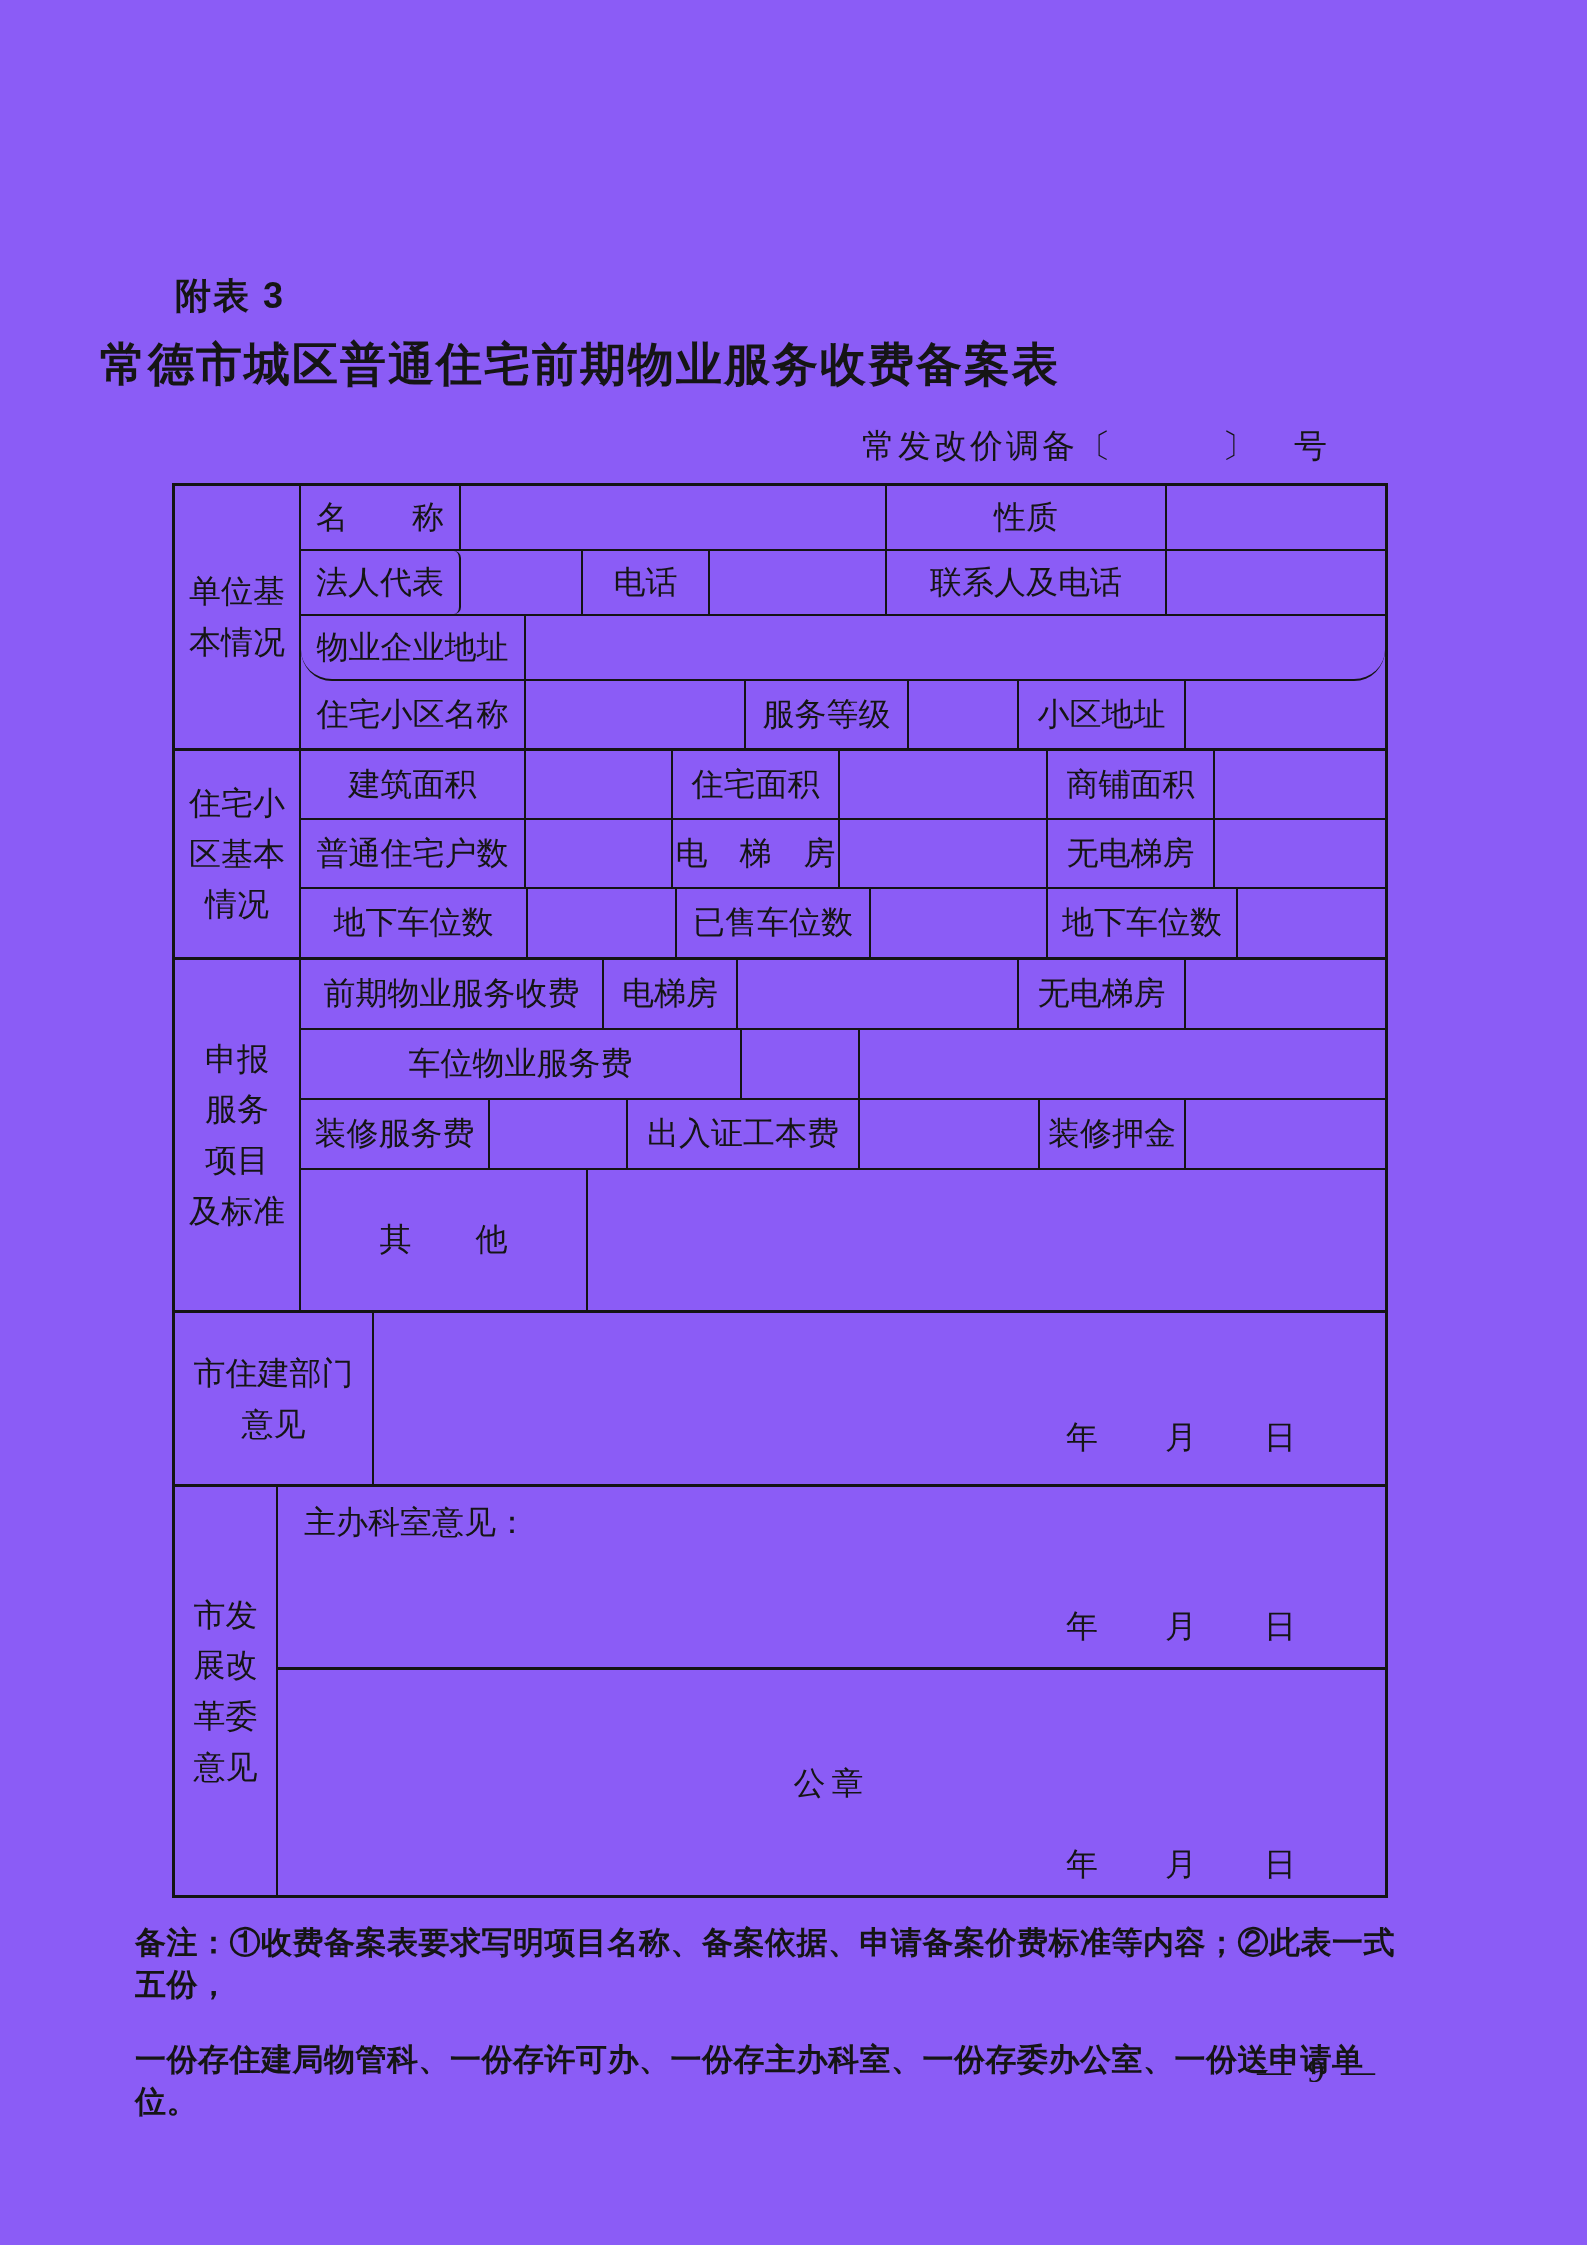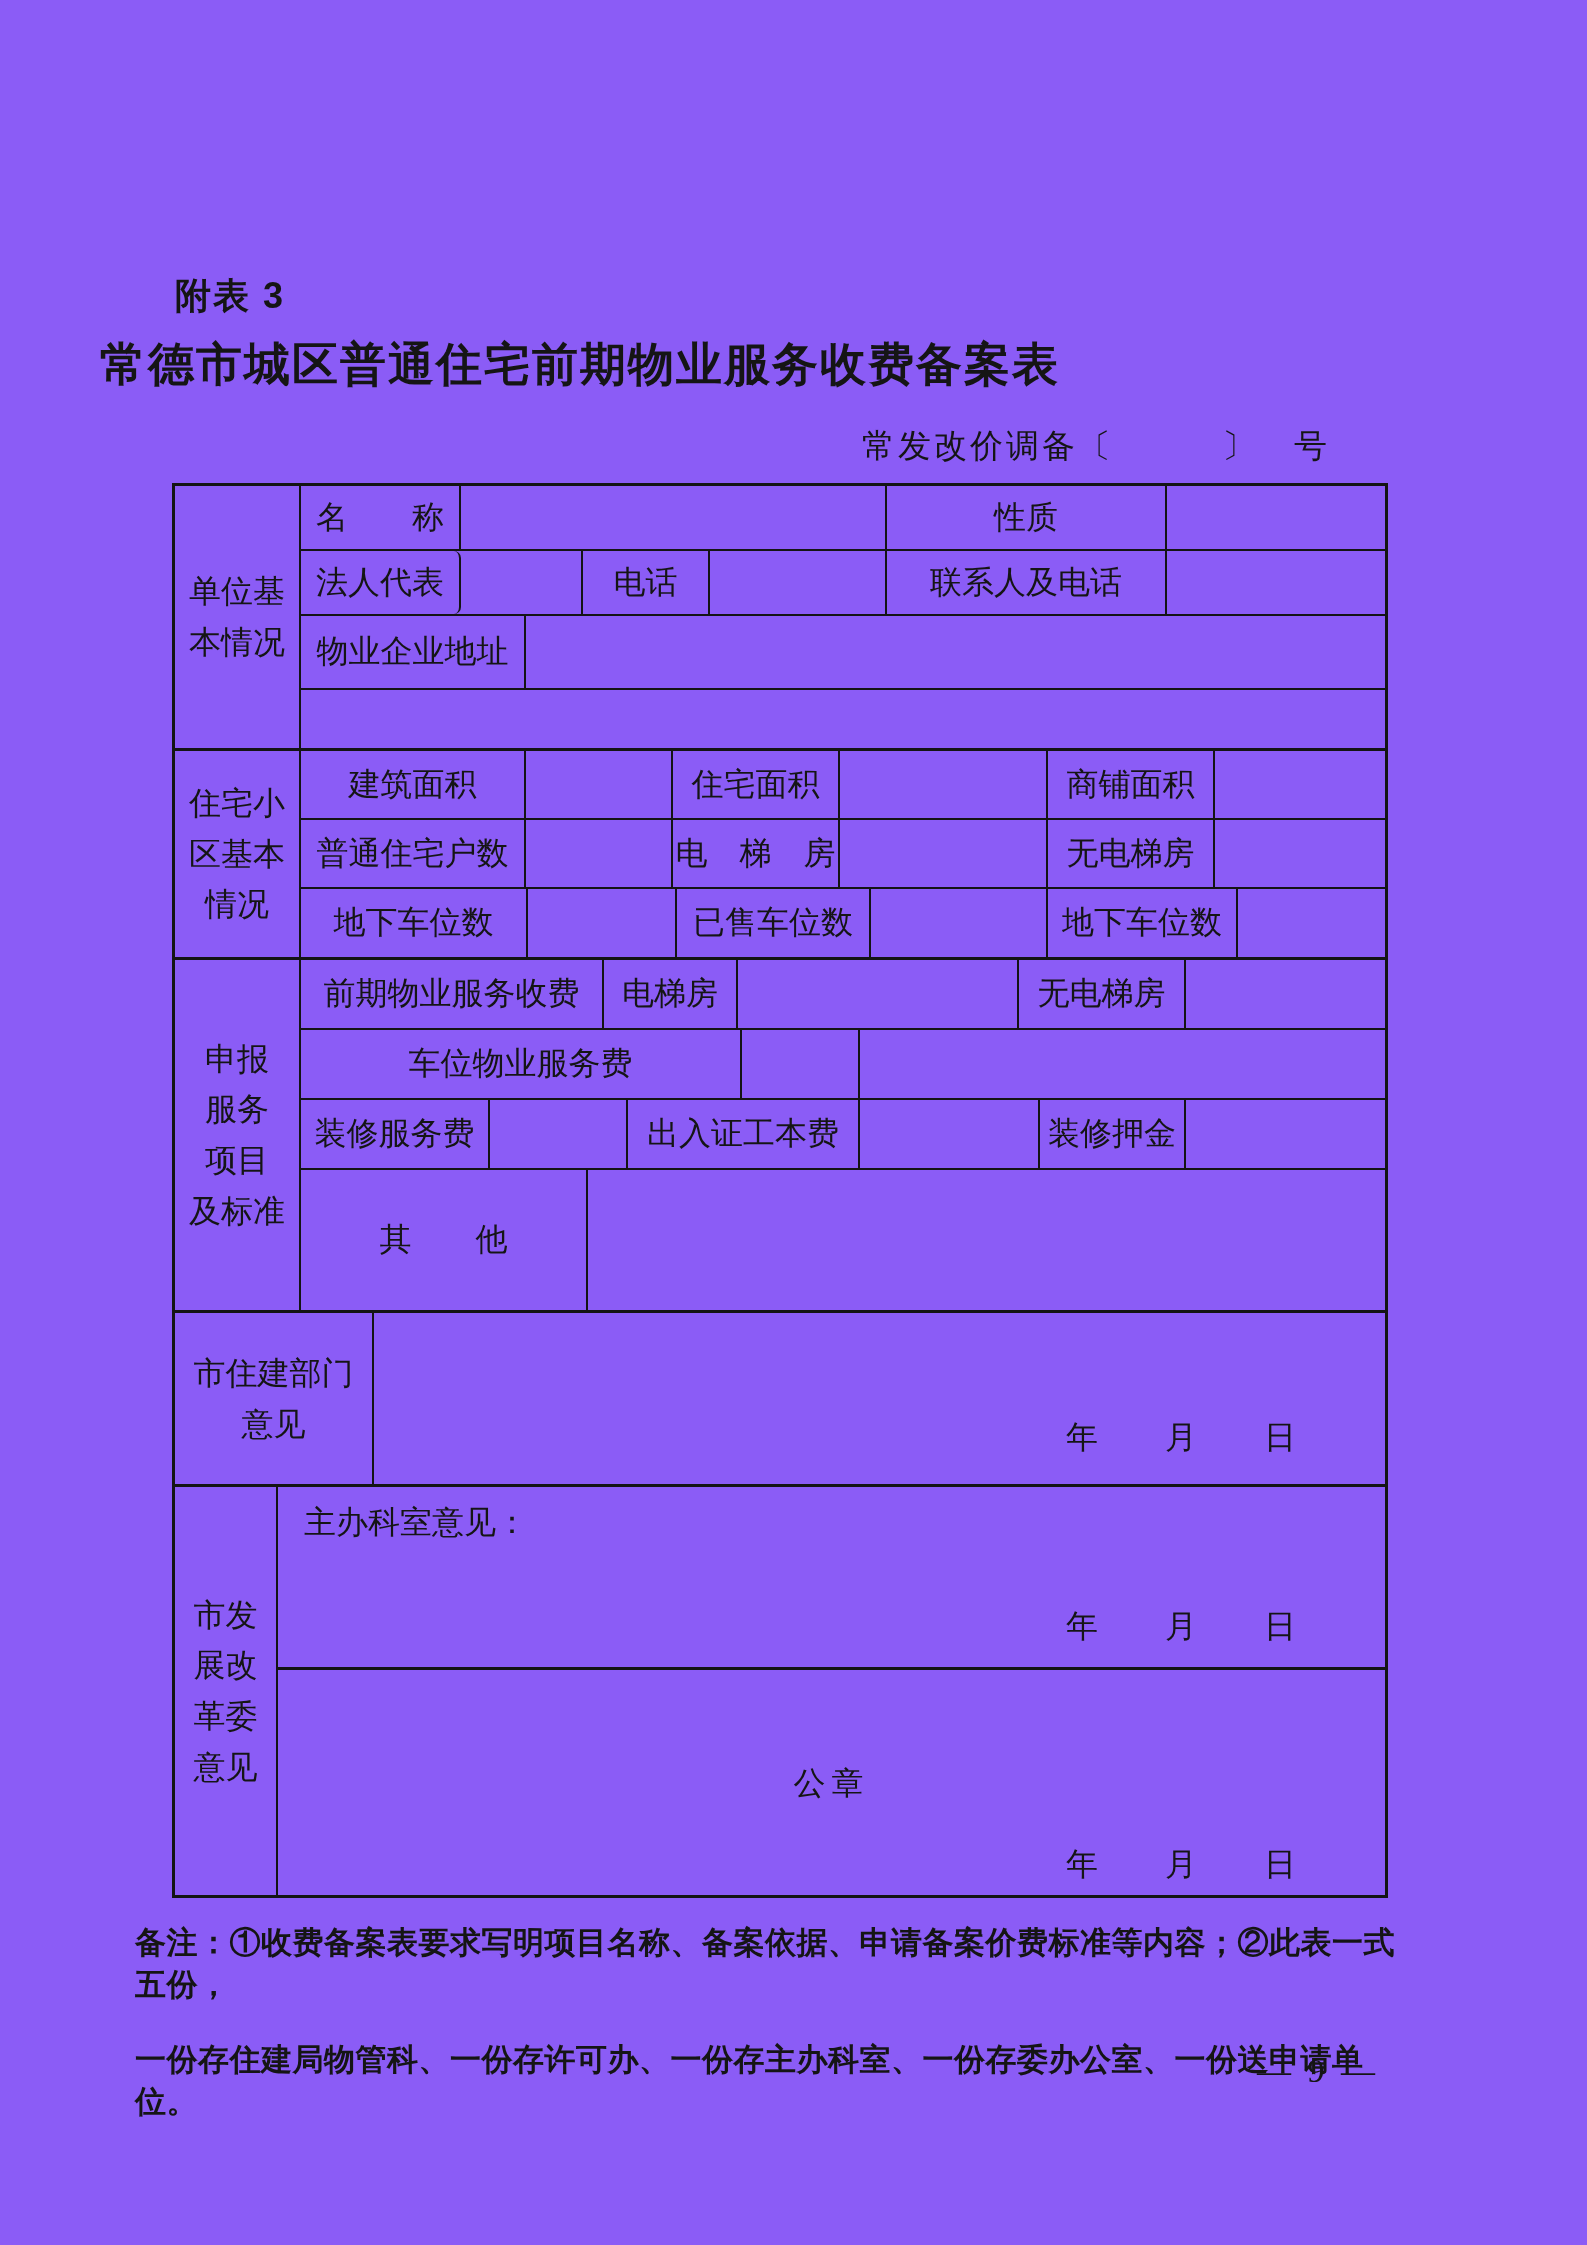--- a/index.html
+++ b/index.html
@@ -63,22 +63,30 @@
           <div class="cell fill"></div>
         </div>
         <div class="row" style="height:65px;">
           <div class="cell" style="width:160px;border-radius:7px;">法人代表</div>
           <div class="cell mid" style="width:122px;"></div>
           <div class="cell" style="width:127px;">电话</div>
           <div class="cell mid" style="width:177px;"></div>
           <div class="cell" style="width:280px;">联系人及电话</div>
           <div class="cell fill"></div>
         </div>
-        <div class="row" style="height:74px;">
+        <div class="row" style="height:65px;border-radius:31px;">
           <div class="cell" style="width:225px;">物业企业地址</div>
+          <div class="cell fill"></div>
+        </div>
+        <div class="row grow">
+          <div class="cell" style="width:225px;">住宅小区名称</div>
+          <div class="cell mid" style="width:220px;"></div>
+          <div class="cell" style="width:163px;">服务等级</div>
+          <div class="cell mid" style="width:110px;"></div>
+          <div class="cell" style="width:167px;">小区地址</div>
           <div class="cell fill"></div>
         </div>
       </div>
     </div>
 
     <div class="section" style="height:209px;">
       <div class="sec-hdr" style="width:126px;">住宅小
 区基本
 情况</div>
       <div class="sec-body">

